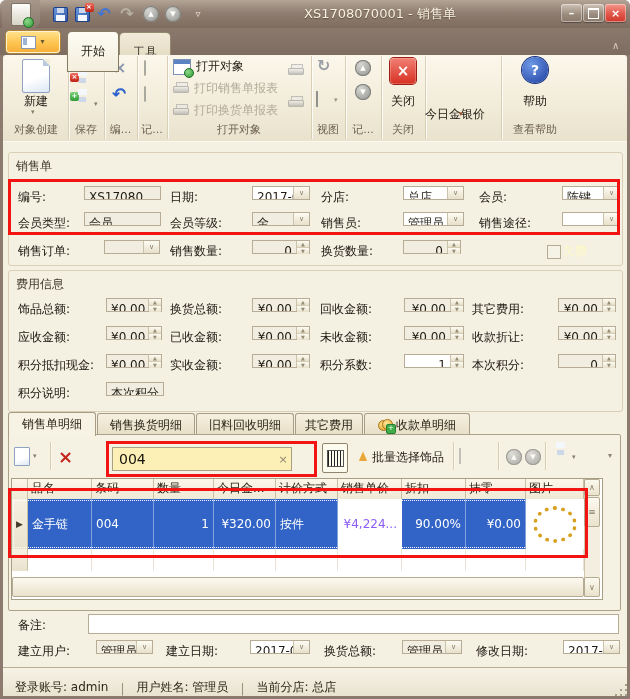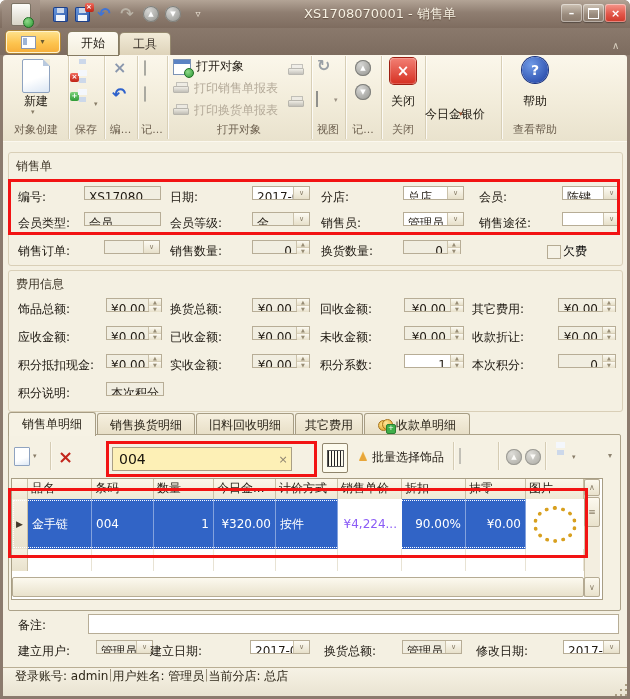--- a/index.html
+++ b/index.html
@@ -30,21 +30,21 @@
   .wbtn.norm{background:linear-gradient(#cfc4b6,#998a7c 60%,#8a7a6c)}
   .wbtn.close{background:linear-gradient(#f5988c,#e2574a 55%,#cf3829)}
   .maxbox{width:9px;height:8px;border:1px solid #fff;border-top:2px solid #fff;background:transparent}
   
   .tabrow{position:absolute;left:0;top:28px;width:630px;height:27px;background:linear-gradient(#8a796c,#7d6c5f)}
   .menub{position:absolute;left:6px;top:31px;width:54px;height:22px;border-radius:4px;
      background:linear-gradient(#ffe38f,#fdc44f 55%,#f6ad38);box-shadow:inset 0 0 0 1px #fff3cf,0 0 0 1px #ad8438;
      display:flex;align-items:center;justify-content:center;gap:4px}
   .menuw{width:13px;height:11px;background:#fff;border:1px solid #8a97b0;position:relative}
   .menuw::before{content:"";position:absolute;left:1px;top:1px;width:4px;height:7px;background:#9db4d6}
-  .rtab{position:absolute;height:23px;line-height:23px;padding:0 13px;border-radius:4px 4px 0 0;white-space:nowrap}
+  .rtab{position:absolute;height:23px;line-height:23px;padding:8px 13px;border-radius:4px 4px 0 0;white-space:nowrap}
   .rtab.active{top:32px;background:linear-gradient(#fdfbf3,#f3eedd);box-shadow:0 0 0 1px #857b62;color:#1f1a12;z-index:2}
   .rtab.idle{top:33px;background:linear-gradient(#f2ebd8,#ddd2b8);box-shadow:0 0 0 1px #95896f;color:#3a322a}
   .collapse{position:absolute;left:612px;top:40px;color:#d8cfbf;font-size:10px}
   
   .ribbon{position:absolute;left:3px;top:55px;width:624px;height:86px;
      background:linear-gradient(#fbf7eb,#f2ecda 55%,#e9e2cd);border-bottom:1px solid #bfb49a;border-radius:3px 3px 0 0}
   .rgroup{position:absolute;top:56px;height:83px;border-right:1px solid #d8cfb6;box-shadow:1px 0 0 rgba(255,255,255,.75)}
   .rglabel{position:absolute;left:1px;right:1px;bottom:2px;height:14px;line-height:14px;text-align:center;
      font-size:11px;color:#6e6150;white-space:nowrap;overflow:hidden}
   .page{width:26px;height:32px;background:linear-gradient(160deg,#ffffff 55%,#dbe6f4);border:1px solid #8fa3c0;border-radius:2px;position:relative}
@@ -71,21 +71,21 @@
      background:linear-gradient(#f28074,#d63022);color:#fff;font-weight:bold;font-size:15px;
      display:flex;align-items:center;justify-content:center;box-shadow:inset 0 0 0 1px #fff3,0 0 0 1px #9c1e12}
   .qicon{width:26px;height:26px;border-radius:50%;background:radial-gradient(circle at 35% 30%,#6f9ae6,#1c3da0);
      color:#fff;font-weight:bold;font-size:14px;display:flex;align-items:center;justify-content:center;
      box-shadow:0 0 0 1px #16307e}
   
   .client{position:absolute;left:3px;top:141px;width:624px;height:526px;background:#f4f0e2;border-top:1px solid #fbf8ef}
   .gbox{position:absolute;border:1px solid #d9cfb7;border-radius:3px}
   .gtitle{position:absolute;font-size:12px;color:#40382b;white-space:nowrap}
   .lbl{position:absolute;height:22px;line-height:22px;white-space:nowrap;color:#1c1710}
-  .lbl.gray{color:#000000}
+  .lbl.gray{color:#fef9c3}
   .box{position:absolute;height:14px;background:#fff;border:1px solid #b7ad96;box-sizing:border-box;display:flex;align-items:stretch}
   .box .val{flex:1;padding:0 4px;line-height:20px;white-space:nowrap;overflow:hidden;font-size:12px}
   .box .val.num{text-align:right}
   .box.dis{background:#f1eee1}
   .dbtn{width:15px;border-left:1px solid #cbc2ab;background:linear-gradient(#fdfbf3,#e7e0ca);
      display:flex;align-items:center;justify-content:center;font-size:7px;color:#877c66}
   .sbtns{width:12px;border-left:1px solid #cbc2ab;display:flex;flex-direction:column}
   .sbtns span{flex:1;display:flex;align-items:center;justify-content:center;font-size:5px;color:#978c74;
      background:linear-gradient(#fdfbf3,#e7e0ca)}
   .sbtns span + span{border-top:1px solid #d6cdb6}
@@ -134,22 +134,22 @@
   .ec{border-right:1px solid #e8e3d4;box-sizing:border-box}
   .c0{width:16px}.c1{width:64px}.c2{width:62px}.c3{width:60px}.c4{width:62px}.c5{width:62px}
   .c6{width:64px}.c7{width:64px}.c8{width:60px}.c9{width:58px}
   .sbtn{background:linear-gradient(#fcf9ef,#e9e2cc);border:1px solid #b5ab93;border-radius:2px;display:flex;
      align-items:center;justify-content:center;font-size:8px;color:#8a7f68;box-sizing:border-box;position:absolute}
   .vtrack{position:absolute;left:584px;top:479px;width:16px;height:118px;background:#f3eee0;border-left:1px solid #cfc5ab;box-sizing:border-box}
   
   .remark input{width:100%;height:100%;border:none;outline:none;background:transparent;
      font:12px "DejaVu Sans","Liberation Sans",sans-serif}
   .statusbar{position:absolute;left:3px;top:667px;width:624px;height:29px;
-     background:linear-gradient(#f6f2e5,#e9e3d1);border-top:1px solid #b9ae94;display:flex;align-items:flex-start;
-     padding-left:12px;box-sizing:border-box;color:#2e2719}
+     background:linear-gradient(#f6f2e5,#e9e3d1);border-top:1px solid #b9ae94;display:flex;align-items:flex-end;
+     padding-left:12px;gap:12px;box-sizing:border-box;color:#2e2719}
   .ssep{color:#9a8f7a}
   .grip{position:absolute;right:8px;bottom:8px;width:2px;height:2px;background:#ab9f84;
      box-shadow:-5px 5px 0 #ab9f84,0 5px 0 #ab9f84,5px 5px 0 #ab9f84,5px 0 0 #ab9f84,5px -5px 0 #ab9f84,0 0 0 #ab9f84}
 </style>
 </head>
 <body>
 
 <div class="win">
 
   <div class="titlebar">
@@ -618,21 +618,21 @@
   </div>
 
   <div class="lbl" style="left:18px;top:640px">建立用户:</div>
   <div class="box dis" style="left:96px;top:640px;width:57px">
     <span class="val">管理员</span>
     <span class="dbtn">
         <span>∨</span>
       </span>
     </div>
 
-  <div class="lbl" style="left:150px;top:640px">建立日期:</div>
+  <div class="lbl" style="left:166px;top:640px">建立日期:</div>
   <div class="box" style="left:250px;top:640px;width:60px">
     <span class="val">2017-0</span>
     <span class="dbtn">
         <span>∨</span>
       </span>
     </div>
 
   <div class="lbl" style="left:324px;top:640px">换货总额:</div>
   <div class="box dis" style="left:402px;top:640px;width:60px">
     <span class="val">管理员</span>

